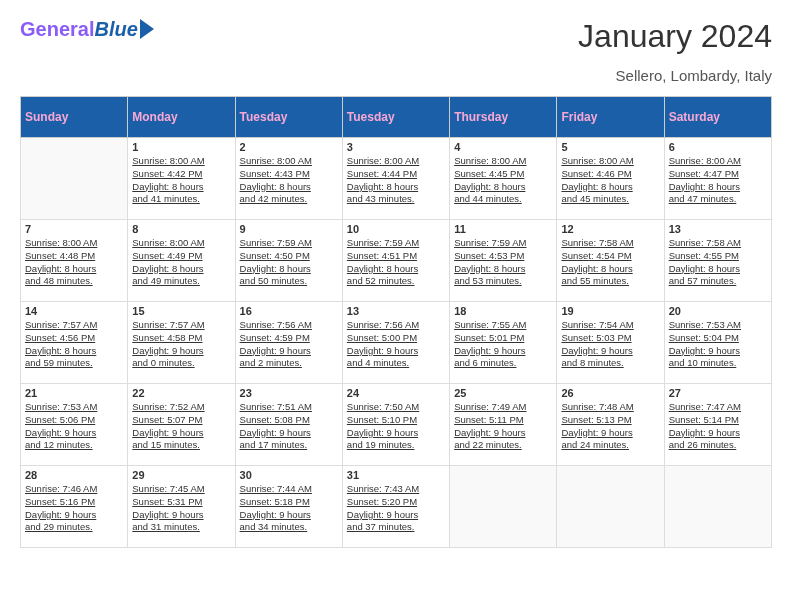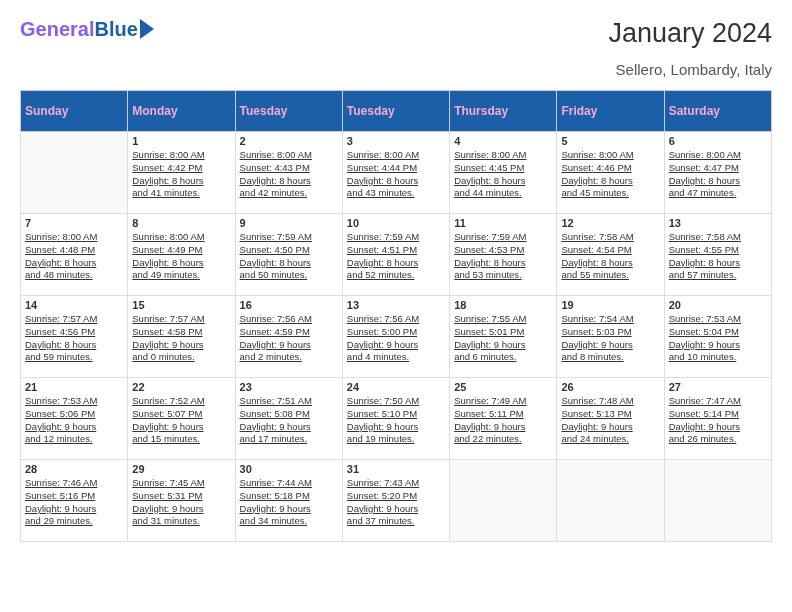--- a/index.html
+++ b/index.html
@@ -31,35 +31,36 @@
     }
     .logo-general {
       font-size: 20px;
       font-weight: bold;
       color: #8b5cf6;
     }
     .logo-blue {
       font-size: 20px;
       font-weight: bold;
       color: #1a5fa8;
+      font-style: italic;
     }
     .logo-arrow {
       width: 0;
       height: 0;
       border-top: 10px solid transparent;
       border-bottom: 10px solid transparent;
       border-left: 14px solid #1a5fa8;
       margin-left: 2px;
       margin-top: -2px;
     }
     .title-block {
       text-align: right;
     }
     .month-title {
-      font-size: 27px;
+      font-size: 32px;
       font-weight: normal;
       color: #333;
     }
     .location {
       font-size: 15px;
       color: #555;
       margin-top: 12px;
     }
     table {
       width: 100%;

